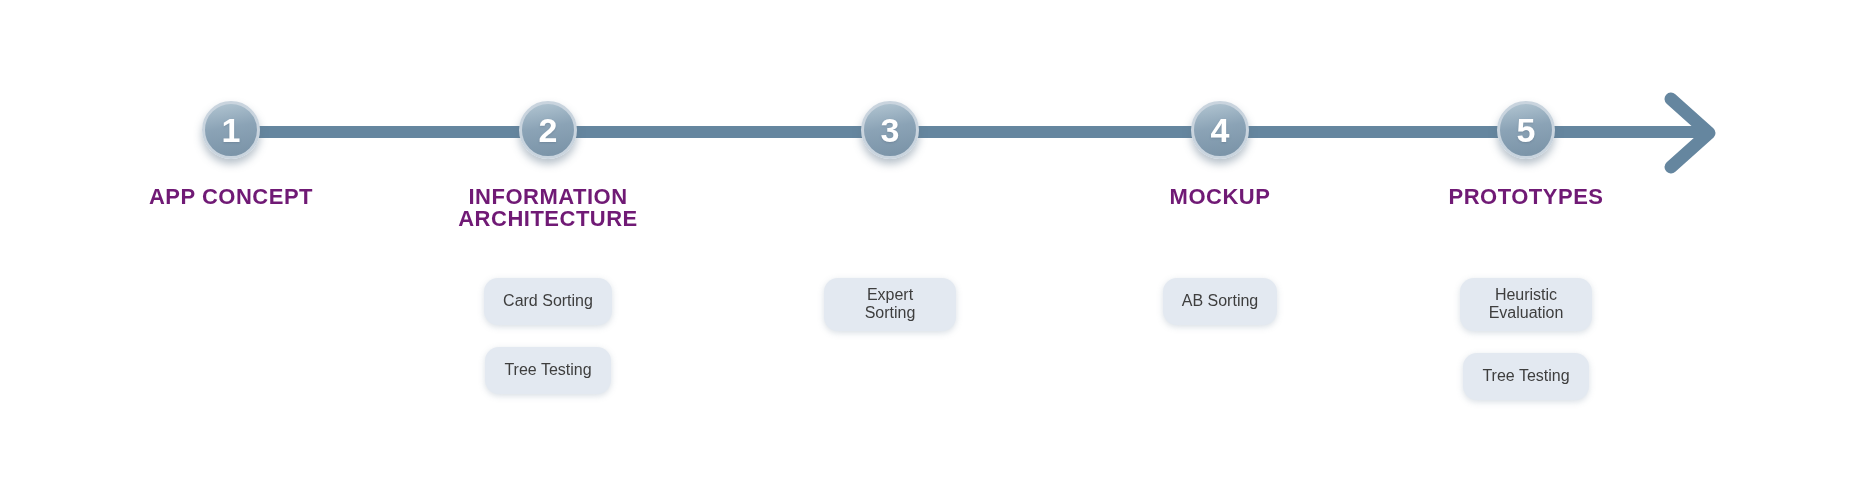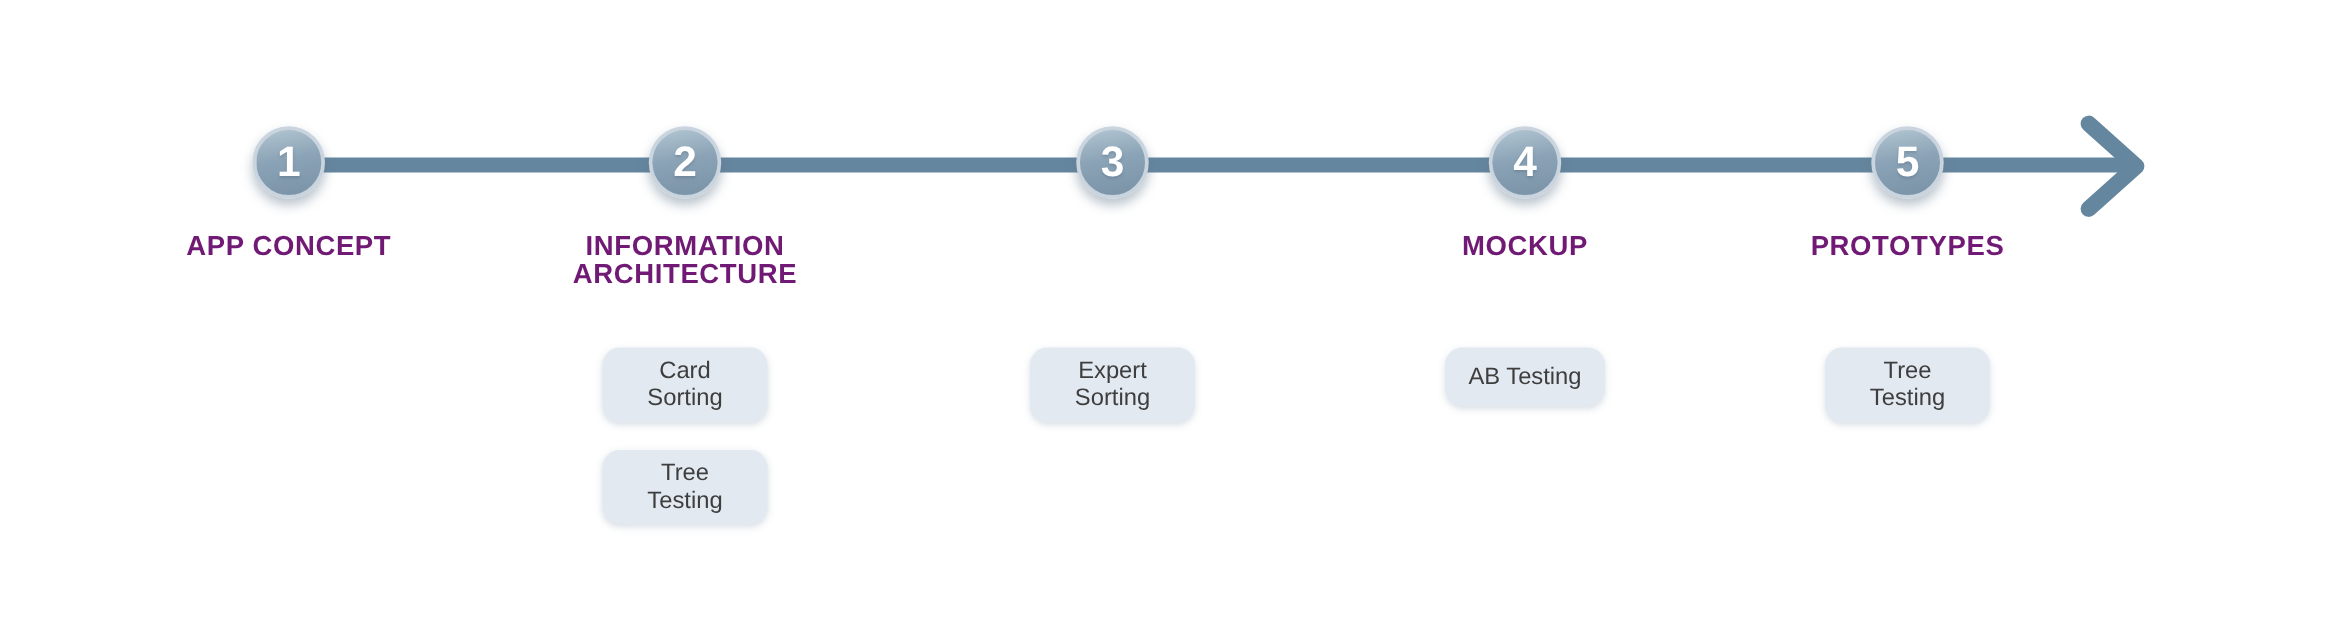--- a/index.html
+++ b/index.html
@@ -85,21 +85,21 @@
     min-height: 47px;
     max-width: 132px;
     padding: 8px 19px;
     background: #e3e9f1;
     border-radius: 14px;
     box-shadow: 0 2px 6px rgba(130, 148, 168, 0.3);
     display: flex;
     align-items: center;
     justify-content: center;
     text-align: center;
-    font-size: 19px;
+    font-size: 16px;
     font-weight: normal;
     color: #3e3e3e;
     line-height: 1.15;
   }
 </style>
 </head>
 <body>
 
 <div class="canvas">
 
@@ -135,27 +135,28 @@
       <div class="chip">Expert Sorting</div>
     </div>
   </div>
 
   <div class="stage" style="left:1090px">
     <div class="stage-circle">
       <span class="stage-number">4</span>
     </div>
     <div class="stage-label">MOCKUP</div>
     <div class="stage-chips">
-      <div class="chip">AB Testing</div>
+      <div class="chip">AB Sorting</div>
     </div>
   </div>
 
   <div class="stage" style="left:1396px">
     <div class="stage-circle">
       <span class="stage-number">5</span>
     </div>
     <div class="stage-label">PROTOTYPES</div>
     <div class="stage-chips">
+      <div class="chip">Heuristic Evaluation</div>
       <div class="chip">Tree Testing</div>
     </div>
   </div>
 
 </div>
 
 </body></html>

